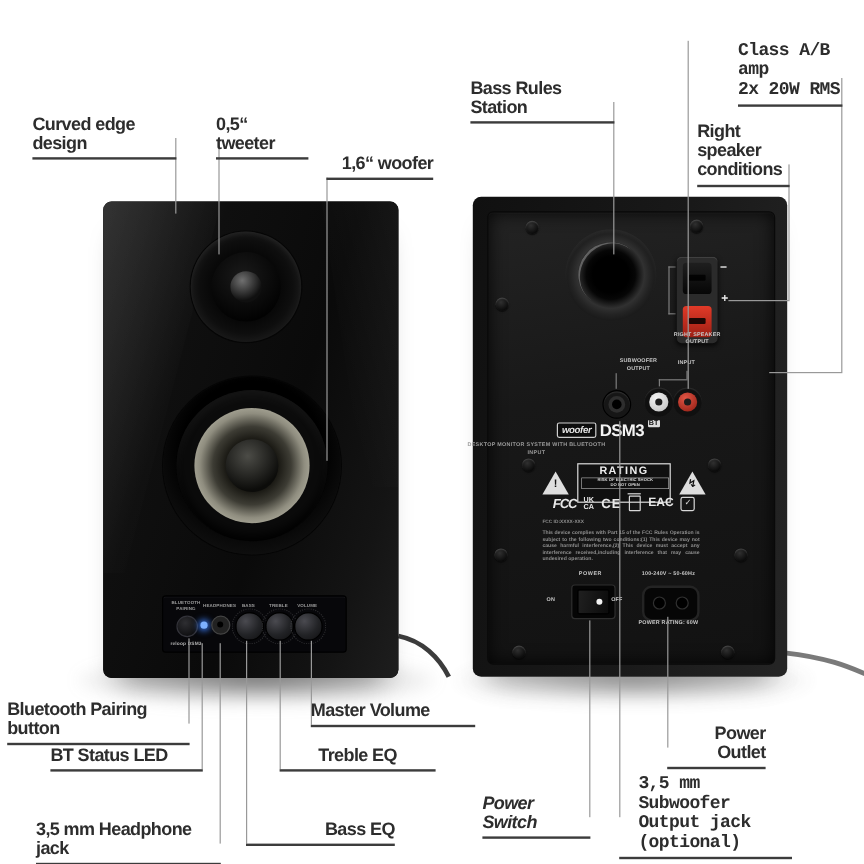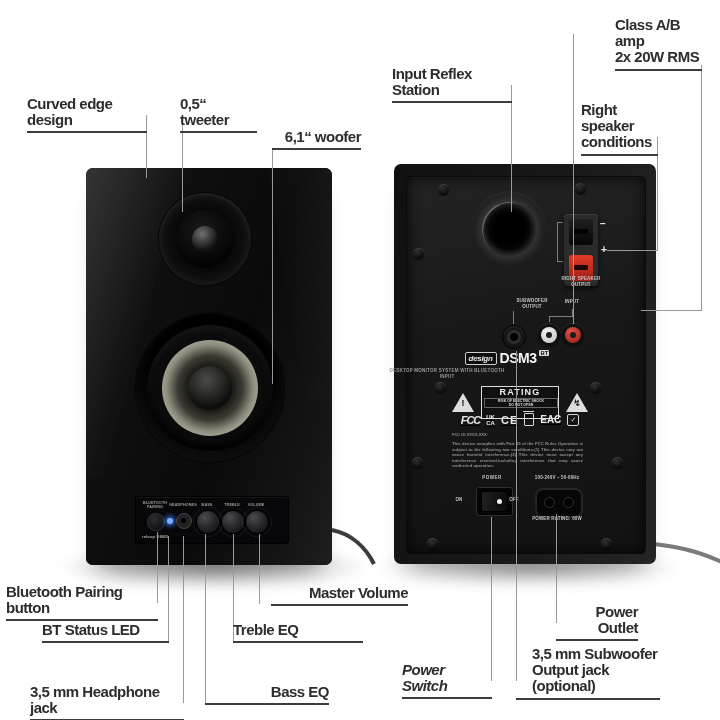--- a/index.html
+++ b/index.html
@@ -108,21 +108,21 @@
   .caution-row{position:absolute;left:58px;top:222px;width:136px;display:flex;align-items:center;
         justify-content:center;gap:7px;z-index:3;}
   .tri{width:0;height:0;border-left:11px solid transparent;border-right:11px solid transparent;
         border-bottom:19px solid #dedede;position:relative;}
   .tri i{position:absolute;left:-4px;top:5px;font-size:9px;font-weight:800;color:#111;font-style:normal;width:8px;text-align:center;}
   .caution-box{border:1px solid #dedede;width:74px;text-align:center;padding:1px 2px;background:#101010;}
   .caution-title{font-size:9px;font-weight:800;letter-spacing:1.2px;color:#ededed;line-height:1.1;}
   .csub{font-size:7px;transform:scale(.5);transform-origin:50% 0;width:200%;margin-left:-50%;
         font-weight:700;color:#d8d8d8;line-height:1.2;border:1px solid #bbb;white-space:pre-line;}
   .certs{position:absolute;left:58px;top:249px;width:136px;display:flex;align-items:center;
-        justify-content:center;gap:6px;z-index:3;text-decoration:underline;}
+        justify-content:center;gap:6px;z-index:3;}
   .c-fcc{font-size:11px;font-weight:800;font-style:italic;color:#e8e8e8;letter-spacing:-1px;}
   .c-ukca{font-size:6px;font-weight:800;line-height:1;color:#e8e8e8;white-space:pre-line;text-align:center;}
   .c-ce{font-size:11px;font-weight:700;color:#e8e8e8;letter-spacing:1px;}
   .c-weee{width:8px;height:11px;border:1px solid #d8d8d8;border-radius:1px;position:relative;}
   .c-weee::after{content:"";position:absolute;left:-2px;top:-3px;width:11px;height:1px;background:#d8d8d8;}
   .c-eac{font-size:10px;font-weight:800;color:#e8e8e8;}
   .c-chk{width:10px;height:10px;border:1px solid #d8d8d8;border-radius:2px;color:#d8d8d8;
         font-size:7px;line-height:10px;text-align:center;}
 
   .mc{position:absolute;color:#c6c6c6;font-weight:700;text-align:center;line-height:1.3;
@@ -227,21 +227,21 @@
     <div class="jack rca rca-white">
       <span class="collar"></span>
         <span class="pin"></span>
     </div>
     <div class="jack rca rca-red">
       <span class="collar"></span>
         <span class="pin"></span>
     </div>
 
     <div class="bp-logo">
-      <span class="reloop-box">design</span>
+      <span class="reloop-box">woofer</span>
       <span class="dsm">DSM3</span>
       <span class="bt-sup">BT</span>
     </div>
     <div class="mc" style="left:-7px;top:204px;width:240px;color:#9a9a9a;letter-spacing:.5px;">DESKTOP MONITOR SYSTEM WITH BLUETOOTH INPUT</div>
 
     <div class="caution-row">
       <div class="tri">
           <i>!</i>
         </div>
       <div class="caution-box">
@@ -285,32 +285,32 @@
     <span>Curved edge design</span>
     </div>
   <div class="ln v" style="left:146px;top:115px;height:63px;"></div>
 
   <div class="callout" style="left:180px;top:96px;width:77px;">
     <span>0,5“ tweeter</span>
     </div>
   <div class="ln v" style="left:182px;top:115px;height:97px;"></div>
 
   <div class="callout" style="left:272px;top:129px;width:89px;text-align:right;">
-    <span>6,1“ woofer</span>
+    <span>1,6“ woofer</span>
     </div>
   <div class="ln v" style="left:272px;top:148px;height:236px;"></div>
 
   <div class="callout" style="left:392px;top:66px;width:120px;">
-    <span>Input Reflex Station</span>
+    <span>Bass Rules Station</span>
     </div>
   <div class="ln v" style="left:511px;top:85px;height:127px;"></div>
 
   <div class="ln v" style="left:573px;top:34px;height:290px;"></div>
 
-  <div class="callout" style="left:615px;top:17px;width:87px;">
+  <div class="callout" style="left:615px;top:35px;width:87px;font-family:Liberation Mono, monospace;">
     <span>Class A/B amp</span>
       <span>2x 20W RMS</span>
     </div>
   <div class="ln v" style="left:701px;top:65px;height:245px;"></div>
   <div class="ln h" style="left:641px;top:310px;width:61px;"></div>
 
   <div class="callout" style="left:581px;top:102px;width:77px;">
     <span>Right speaker</span>
       <span>conditions</span>
     </div>
@@ -330,39 +330,39 @@
   <div class="callout" style="left:30px;top:684px;width:154px;">
     <span>3,5 mm Headphone jack</span>
     </div>
   <div class="ln v" style="left:183px;top:536px;height:167px;"></div>
 
   <div class="callout" style="left:205px;top:684px;width:124px;text-align:right;">
     <span>Bass EQ</span>
     </div>
   <div class="ln v" style="left:205px;top:534px;height:169px;"></div>
 
-  <div class="callout" style="left:233px;top:622px;width:130px;text-align:left;">
+  <div class="callout" style="left:233px;top:622px;width:130px;text-align:center;">
     <span>Treble EQ</span>
     </div>
   <div class="ln v" style="left:233px;top:534px;height:107px;"></div>
 
-  <div class="callout" style="left:271px;top:585px;width:137px;text-align:right;">
+  <div class="callout" style="left:259px;top:585px;width:137px;">
     <span>Master Volume</span>
     </div>
   <div class="ln v" style="left:259px;top:534px;height:70px;"></div>
 
   <div class="callout" style="left:402px;top:662px;width:90px;font-style:italic;">
     <span>Power Switch</span>
     </div>
   <div class="ln v" style="left:491px;top:517px;height:164px;"></div>
 
   <div class="callout" style="left:556px;top:604px;width:82px;text-align:right;">
     <span>Power Outlet</span>
     </div>
   <div class="ln v" style="left:556px;top:514px;height:109px;"></div>
 
-  <div class="callout" style="left:516px;top:646px;width:128px;padding-left:16px;">
+  <div class="callout" style="left:516px;top:646px;width:128px;padding-left:16px;font-family:Liberation Mono, monospace;">
     <span>3,5 mm Subwoofer</span>
       <span>Output jack (optional)</span>
     </div>
   <div class="ln v" style="left:516px;top:351px;height:330px;"></div>
 
 </div>
 
 </body></html>

